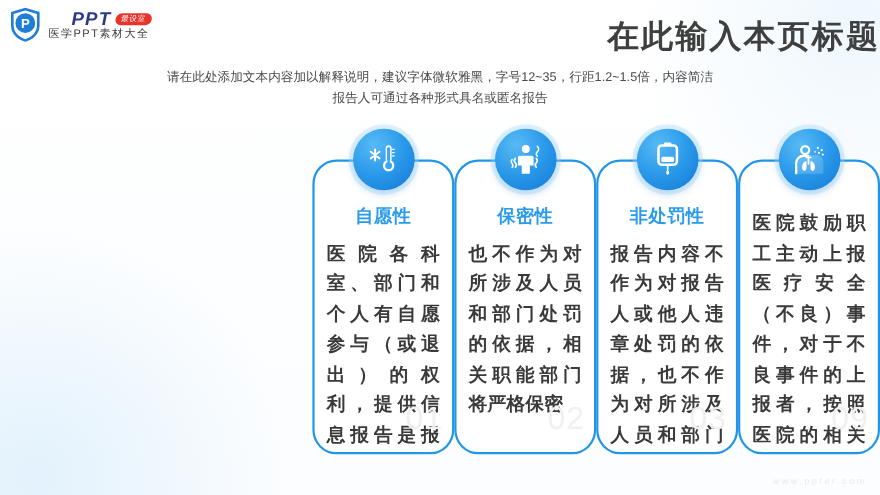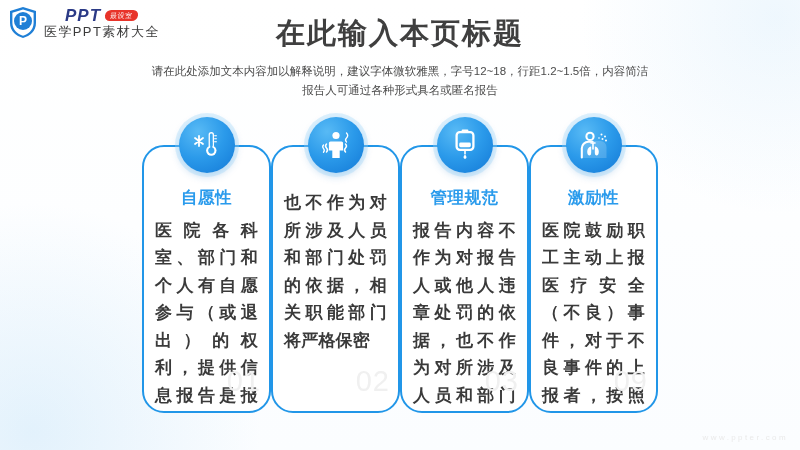--- a/index.html
+++ b/index.html
@@ -19,32 +19,32 @@
 
   
   .logo{position:absolute;left:8px;top:6px;display:flex;align-items:center;gap:6px;}
   .shield{width:30px;height:33px;position:relative;flex:0 0 auto;}
   .shield svg{display:block;}
   .logo-text{display:flex;flex-direction:column;justify-content:center;gap:1px;}
   .logo-row1{display:flex;align-items:center;gap:4px;}
   .logo-ppt{font-size:17px;font-weight:bold;font-style:italic;color:#2b3a86;letter-spacing:1px;line-height:1;margin-left:21px;}
   .logo-badge{background:#e8342a;color:#fff;font-size:7px;padding:2px 5px;border-radius:7px;
     letter-spacing:.5px;line-height:1;transform:skewX(-8deg);white-space:nowrap;}
-  .logo-sub{font-size:13px;color:#3b3b3b;letter-spacing:1.4px;line-height:1;white-space:nowrap;}
-
-  
-  .page-title{position:absolute;top:14px;left:0;width:800px;text-align:center;
+  .logo-sub{font-size:10px;color:#3b3b3b;letter-spacing:1.4px;line-height:1;white-space:nowrap;}
+
+  
+  .page-title{position:absolute;top:14px;left:0;width:800px;text-align:right;
     font-size:29px;font-weight:bold;color:#3f3f3f;letter-spacing:2px;}
   .subtitle{position:absolute;top:62px;left:0;width:800px;text-align:center;
     font-size:11.5px;color:#4a4a4a;line-height:1.65;}
   .subtitle div{white-space:nowrap;}
 
   
   .cards{position:absolute;top:145px;left:0;width:800px;
-    display:flex;justify-content:center;}
+    display:flex;justify-content:flex-end;}
   .card-wrap{position:relative;width:129px;}
   .card{
     position:relative;width:129px;height:268px;box-sizing:border-box;
     border:2px solid #2196e8;border-radius:22px;background:#ffffff;
     overflow:hidden;
   }
   
   .card::before{
     content:"";position:absolute;top:-2px;left:50%;transform:translateX(-50%);
     width:52px;height:16px;background:#ffffff;
@@ -91,21 +91,21 @@
     <div class="logo-row1">
       <span class="logo-ppt">PPT</span>
       <span class="logo-badge">最设室</span>
     </div>
     <div class="logo-sub">医学PPT素材大全</div>
   </div>
 </div>
 
 <div class="page-title">在此输入本页标题</div>
 <div class="subtitle">
-  <div>请在此处添加文本内容加以解释说明，建议字体微软雅黑，字号12~18，行距1.2~1.5倍，内容简洁</div>
+  <div>请在此处添加文本内容加以解释说明，建议字体微软雅黑，字号12~35，行距1.2~1.5倍，内容简洁</div>
   <div>报告人可通过各种形式具名或匿名报告</div>
 </div>
 
 <div class="cards">
 
   <div class="card-wrap">
     <div class="card">
       <div class="card-inner">
         <div class="card-title">自愿性</div>
         <div class="card-body">医院各科室、部门和个人有自愿参与（或退出）的权利，提供信息报告是报告人（部门）的自愿行为</div>
@@ -128,59 +128,59 @@
           <rect x="7.2" y="6.2" width="2.6" height="1.1" fill="#ffffff"></rect>
           <rect x="7.2" y="9.2" width="2.6" height="1.1" fill="#ffffff"></rect>
         </g>
       </svg>
     </div>
   </div>
 
   <div class="card-wrap">
     <div class="card">
       <div class="card-inner">
+        <div class="card-title">保密性</div>
         <div class="card-body">也不作为对所涉及人员和部门处罚的依据，相关职能部门将严格保密</div>
       </div>
       <div class="watermark">02</div>
     </div>
     <div class="icon-badge">
       <svg width="34" height="34" viewBox="0 0 34 34" fill="#ffffff">
         <circle cx="17" cy="7.5" r="3.6"></circle>
         <path d="M11.5 13.5 h11 a1.6 1.6 0 0 1 1.6 1.6 v7.4 h-3.4 v7.5 h-7.4 v-7.5 h-3.4 v-7.4 a1.6 1.6 0 0 1 1.6 -1.6 z"></path>
         <path d="M7.5 16 q-2 2 0 4 q2 2 0 4" stroke="#ffffff" stroke-width="1.5" fill="none" stroke-linecap="round"></path>
         <path d="M4.5 17 q-1.6 1.8 0 3.6 q1.6 1.8 0 3.6" stroke="#ffffff" stroke-width="1.3" fill="none" stroke-linecap="round"></path>
         <path d="M26.5 16 q2 2 0 4 q-2 2 0 4" stroke="#ffffff" stroke-width="1.5" fill="none" stroke-linecap="round"></path>
         <path d="M27.5 5 q2.4 2.6 0 5 q-2 2 0 4" stroke="#ffffff" stroke-width="1.3" fill="none" stroke-linecap="round"></path>
       </svg>
     </div>
   </div>
 
   <div class="card-wrap">
     <div class="card">
       <div class="card-inner">
-        <div class="card-title">管理规范</div>
+        <div class="card-title">非处罚性</div>
         <div class="card-body">报告内容不作为对报告人或他人违章处罚的依据，也不作为对所涉及人员和部门处罚的依据</div>
       </div>
       <div class="watermark">03</div>
     </div>
     <div class="icon-badge">
       <svg width="34" height="34" viewBox="0 0 34 34" fill="none">
         <rect x="13.6" y="1.6" width="6.8" height="2.2" rx="1" fill="#ffffff"></rect>
         <rect x="8.6" y="4.2" width="16.8" height="17.6" rx="3.2" stroke="#ffffff" stroke-width="2.3" fill="none"></rect>
         <rect x="11.2" y="14.6" width="11.6" height="4.6" rx="1.4" fill="#ffffff"></rect>
         <rect x="16.2" y="21.8" width="1.6" height="4.6" fill="#ffffff"></rect>
         <path d="M17 26.4 q-3 3 0 4.6 q3 -1.6 0 -4.6 z" fill="#ffffff"></path>
       </svg>
     </div>
   </div>
 
   <div class="card-wrap">
     <div class="card">
       <div class="card-inner">
-        <div class="card-title">激励性</div>
         <div class="card-body">医院鼓励职工主动上报医疗安全（不良）事件，对于不良事件的上报者，按照医院的相关制度进行奖励</div>
       </div>
       <div class="watermark">09</div>
     </div>
     <div class="icon-badge">
       <svg width="34" height="34" viewBox="0 0 34 34" fill="none">
         <path d="M4.5 30 v-10 a7 7 0 0 1 7 -7 h12 a6 6 0 0 1 6 6 v11 z" fill="#ffffff" opacity="0.18"></path>
         <circle cx="13" cy="8.4" r="3.6" stroke="#ffffff" stroke-width="2.1" fill="none"></circle>
         <path d="M4.8 29.5 v-9.2 a6.6 6.6 0 0 1 6.6 -6.6 h4.2" stroke="#ffffff" stroke-width="2.1" fill="none" stroke-linecap="round"></path>
         <path d="M16 15 v6 M16 15 h-2 M16 15 h2" stroke="#ffffff" stroke-width="1.6" fill="none" stroke-linecap="round"></path>

